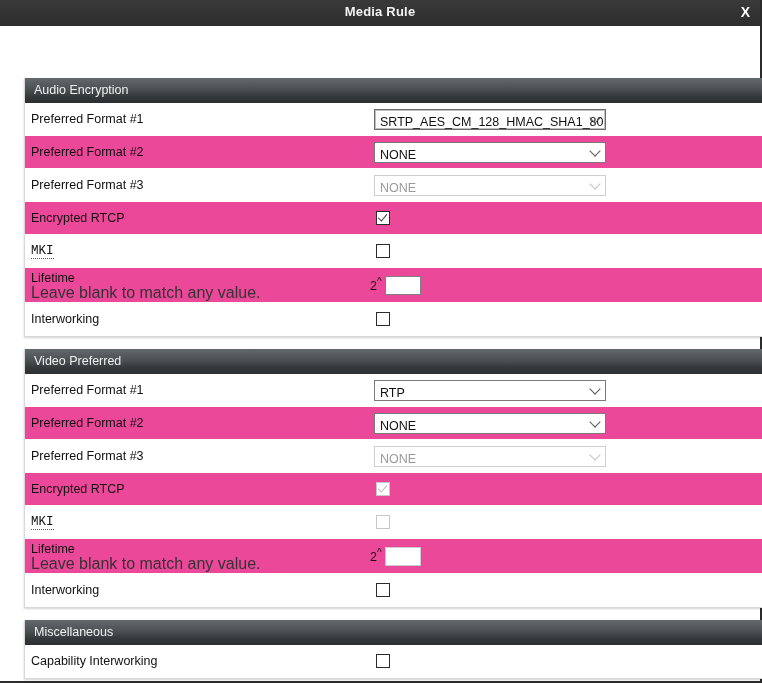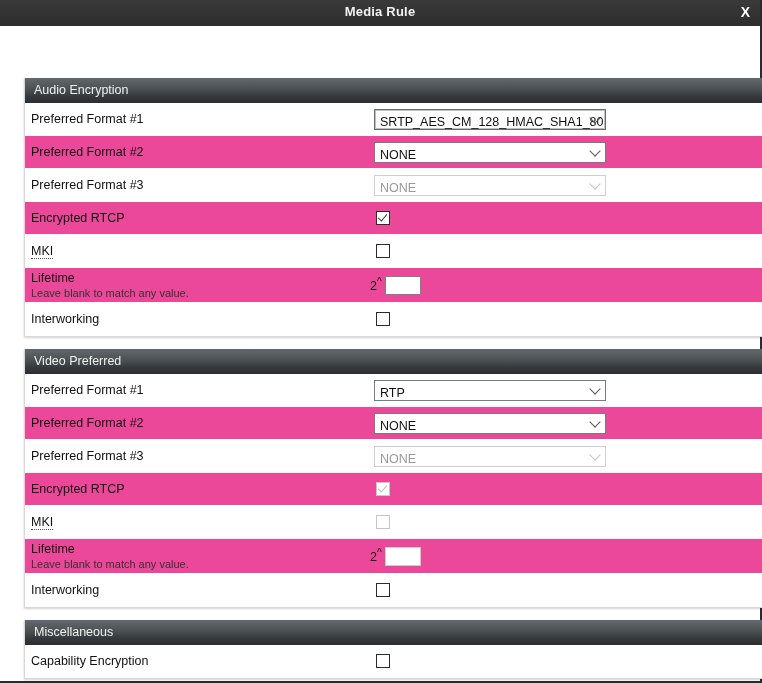--- a/index.html
+++ b/index.html
@@ -80,29 +80,30 @@
   .row.alt { background: #ec4899; }
   .row-label {
     width: 300px;
     flex: 0 0 300px;
     font-size: 12.5px;
     color: #111111;
     line-height: 15px;
   }
   .row-label .sub {
     display: block;
-    font-size: 11px;
+    font-size: 16px;
     color: #333333;
     margin-top: 1px;
     line-height: 12px;
   }
   .row-label.hint .main {
     border-bottom: 1px dotted #555555;
     display: inline-block;
     line-height: 14px;
+    font-family: Liberation Mono, monospace;
   }
   .row-field {
     flex: 1 1 auto;
     display: flex;
     align-items: center;
     position: relative;
   }
   .row.tall { min-height: 35px; }
 
   
@@ -331,21 +332,21 @@
           <div class="row">
             <div class="row-label"><span class="main">Interworking</span></div>
             <div class="row-field">
               <div class="checkbox"></div>
             </div>
           </div>
         </div>
         <div class="panel">
           <div class="panel-header">Miscellaneous</div>
           <div class="row">
-            <div class="row-label"><span class="main">Capability Encryption</span></div>
+            <div class="row-label"><span class="main">Capability Interworking</span></div>
             <div class="row-field">
               <div class="checkbox"></div>
             </div>
           </div>
         </div>
       </div>
 
     <div class="buttons">
       <div class="btn">Back</div>
       <div class="btn">Leave</div>

